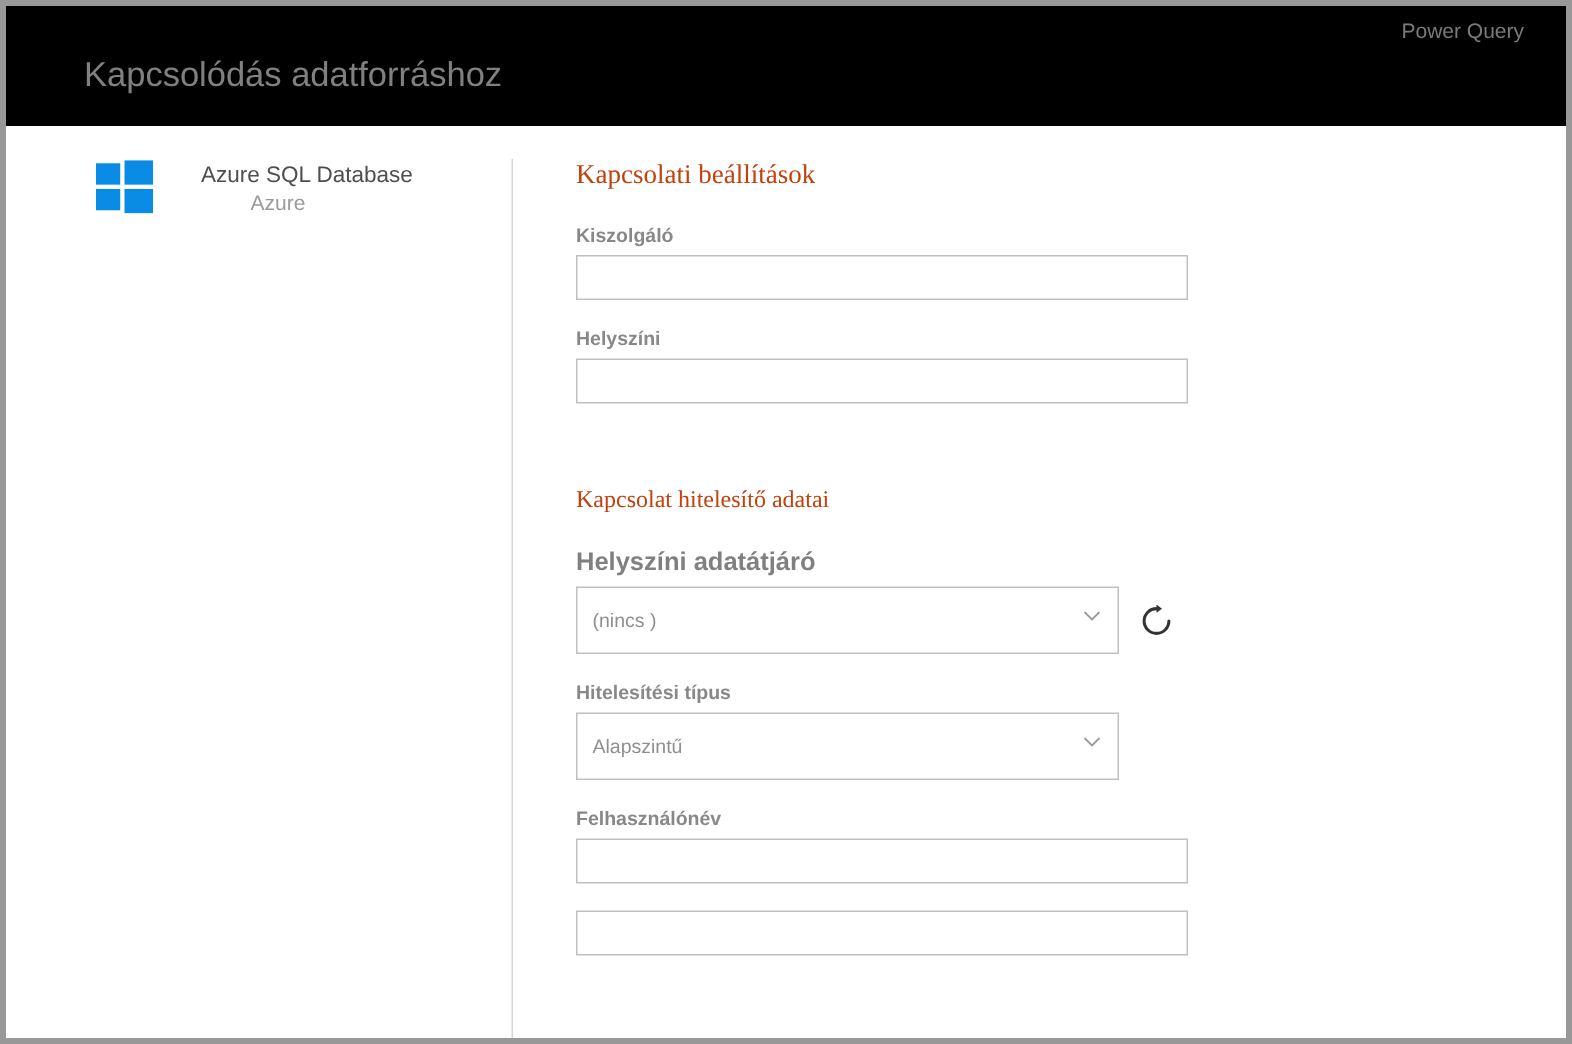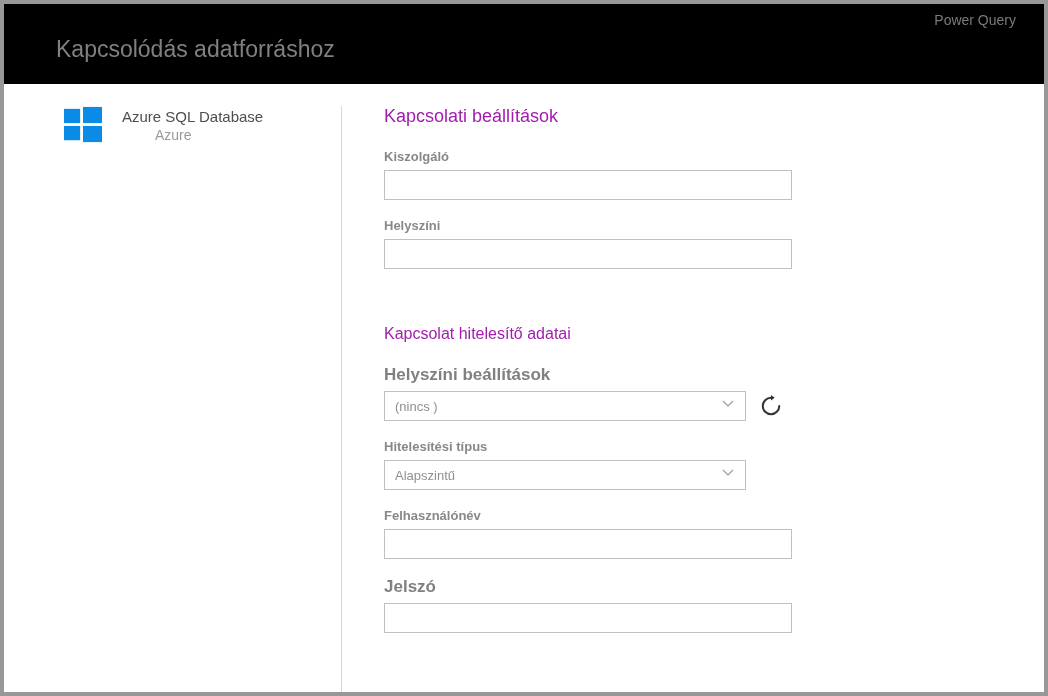--- a/index.html
+++ b/index.html
@@ -44,21 +44,21 @@
       height: calc(100% - 80px);
       padding-top: 22px;
     }
     .sidebar {
       width: 338px;
       padding-left: 60px;
       border-right: 1px solid #d6d6d6;
     }
     .connector {
       display: flex;
-      gap: 20px;
+      gap: 32px;
       align-items: flex-start;
     }
     .windows-icon {
       width: 38px;
       height: 38px;
       flex-shrink: 0;
     }
     .connector-label {
       color: #4e4e4e;
       font-size: 15px;
@@ -69,24 +69,25 @@
       font-size: 14px;
       margin-top: 2px;
       margin-left: 33px;
     }
     .main {
       flex: 1;
       padding-left: 42px;
       padding-right: 40px;
     }
     .section-title {
-      color: #a21caf;
+      color: #c2410c;
       font-size: 18px;
       font-weight: 400;
       margin-bottom: 22px;
+      font-family: Liberation Serif, serif;
     }
     .section-title.secondary {
       margin-top: 56px;
       font-size: 16px;
     }
     .field {
       margin-bottom: 18px;
     }
     .field-label {
       color: #888888;
@@ -107,21 +108,21 @@
       font-size: 14px;
       color: #333;
     }
     .select-wrap {
       display: flex;
       align-items: center;
       gap: 12px;
     }
     .select {
       width: 362px;
-      height: 30px;
+      height: 45px;
       border: 1px solid #c0c0c0;
       background: #ffffff;
       display: flex;
       align-items: center;
       justify-content: space-between;
       padding: 0 10px;
       cursor: pointer;
     }
     .select-text {
       color: #8f8f8f;
@@ -176,21 +177,21 @@
       </div>
 
       <div class="field">
         <div class="field-label">Helyszíni</div>
         <input type="text" class="text-input" value="" style="">
       </div>
 
       <div class="section-title secondary">Kapcsolat hitelesítő adatai</div>
 
       <div class="field">
-        <div class="field-label strong">Helyszíni beállítások</div>
+        <div class="field-label strong">Helyszíni adatátjáró</div>
         <div class="select-wrap">
           <div class="select">
             <span class="select-text">(nincs )</span>
             <span class="chevron">
               <svg width="14" height="14" viewBox="0 0 14 14">
                   <path d="M2 4 L7 9 L12 4" stroke="#9a9a9a" stroke-width="1.2" fill="none"></path>
                 </svg>
             </span>
           </div>
           <div class="refresh-btn">
@@ -213,18 +214,17 @@
           </span>
         </div>
       </div>
 
       <div class="field">
         <div class="field-label">Felhasználónév</div>
         <input type="text" class="text-input" value="" style="">
       </div>
 
       <div class="field">
-        <div class="field-label strong">Jelszó</div>
         <input type="password" class="text-input" value="" style="">
       </div>
     </div>
   </div>
 </div>
 
 </body></html>

